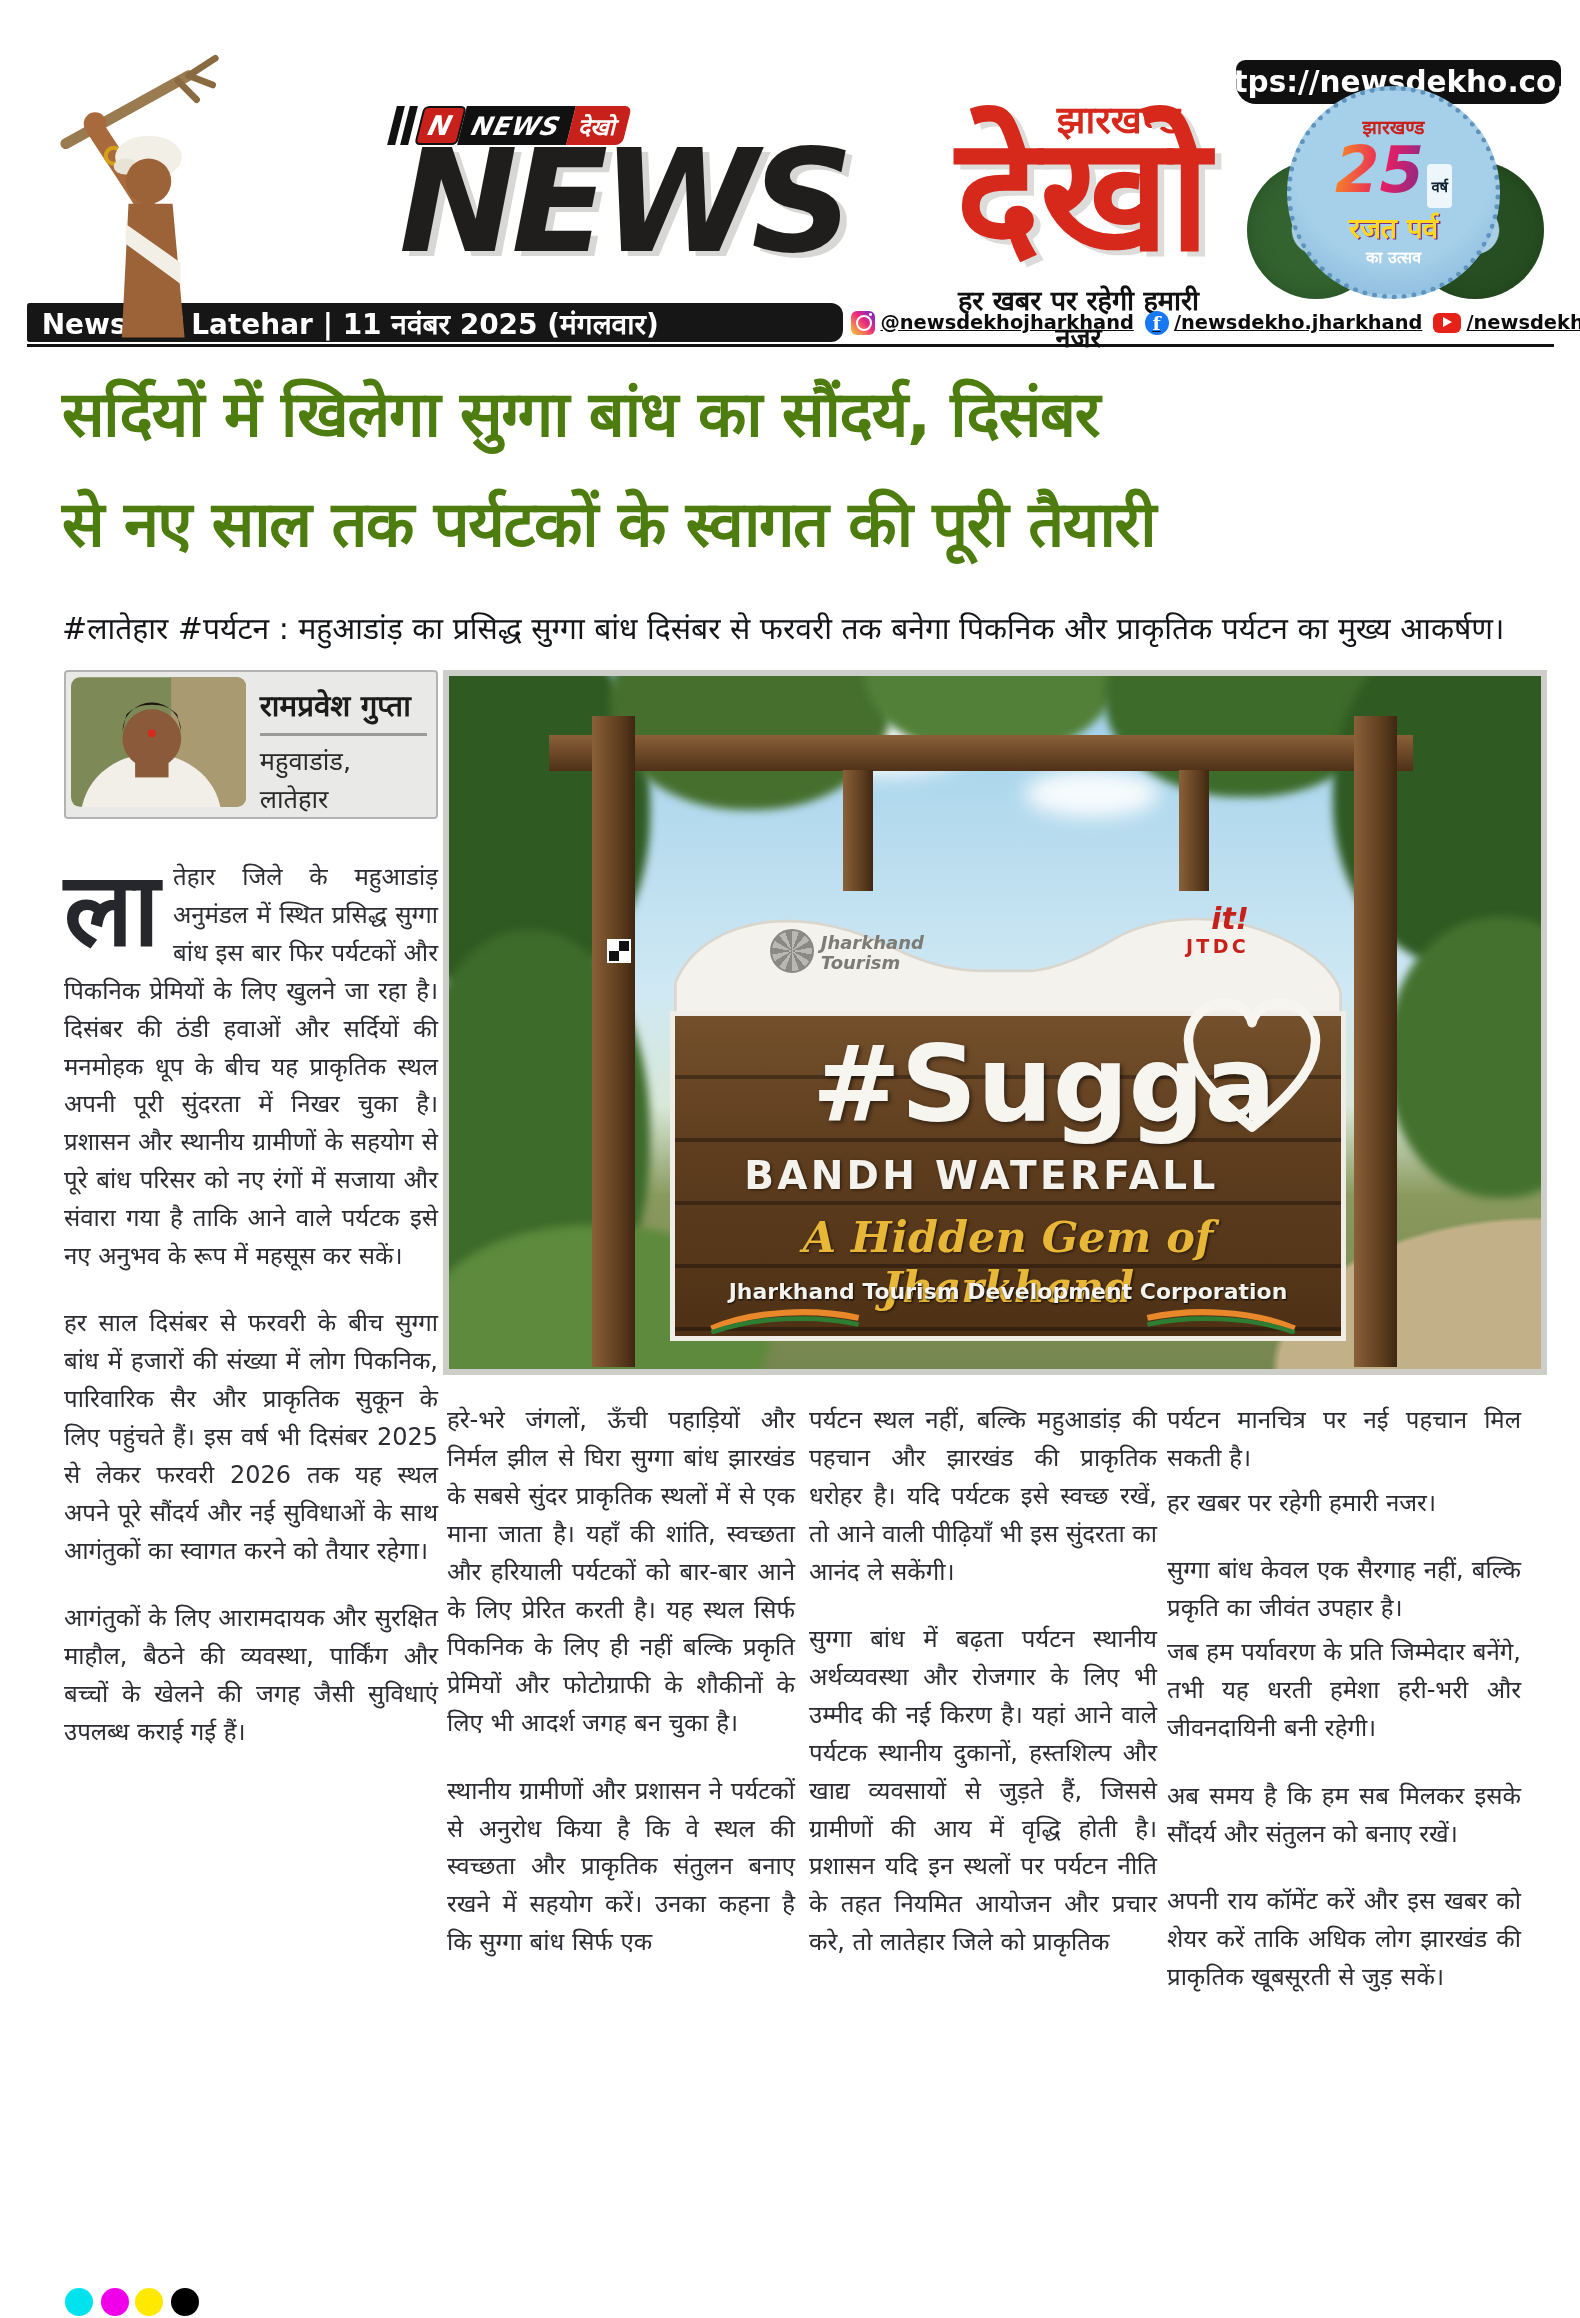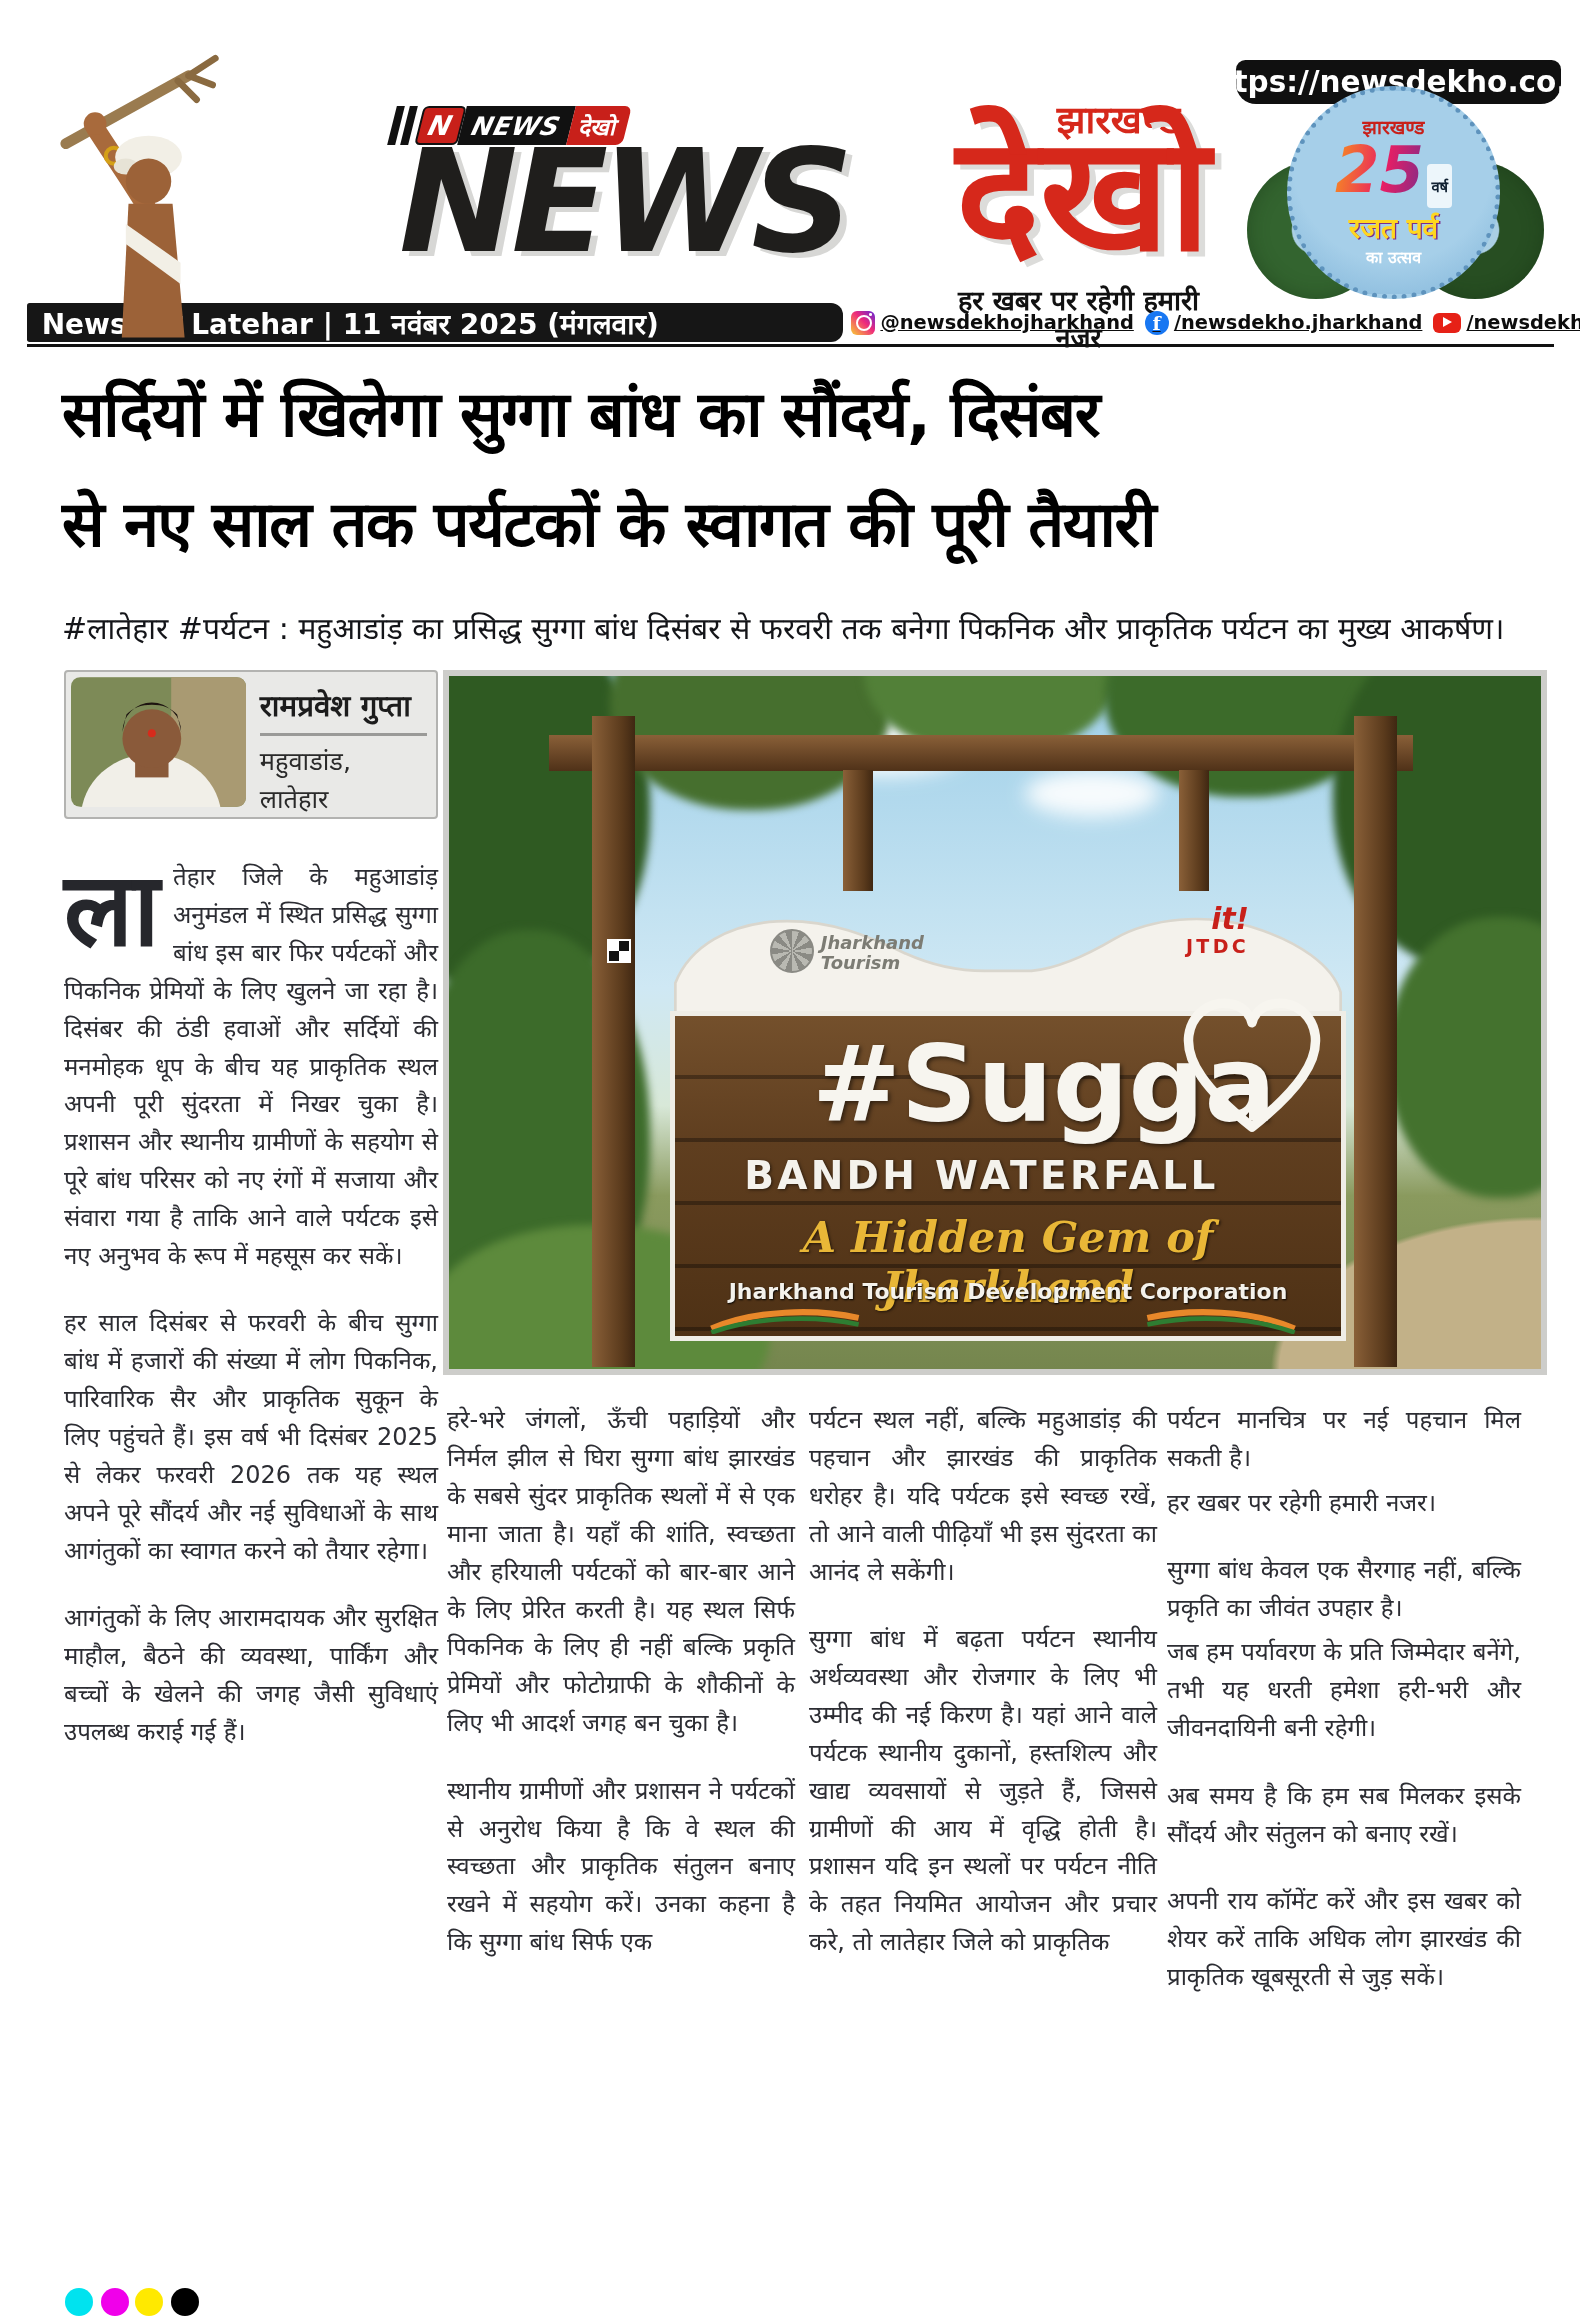--- a/index.html
+++ b/index.html
@@ -55,21 +55,21 @@
   .ig:before{content:"";position:absolute;left:4.7px;top:4.7px;width:12px;height:12px;border:2px solid #fff;border-radius:50%;}
   .ig:after{content:"";position:absolute;right:3.3px;top:2.7px;width:2.7px;height:2.7px;background:#fff;border-radius:50%;}
   .fb{width:24px;height:24px;border-radius:50%;background:#1877f2;color:#fff;display:flex;align-items:center;
       justify-content:center;font-size:19px;font-weight:bold;font-family:"DejaVu Serif",serif;}
   .yt{width:28px;height:20px;border-radius:6px;background:#e62117;position:relative;}
   .yt:before{content:"";position:absolute;left:10px;top:4.7px;border-left:9.4px solid #fff;border-top:5.4px solid transparent;border-bottom:5.4px solid transparent;}
   .rule{left:27px;top:344px;width:1527px;height:2.7px;background:#111;}
 
   
   .headline{left:62px;top:360px;width:1467px;font-size:63px;font-weight:800;line-height:1.74;
-            color:#000000;letter-spacing:-1.3px;}
+            color:#4d7c0f;letter-spacing:-1.3px;}
   .subhead{left:62px;top:607px;width:1467px;font-size:30px;font-weight:normal;color:#141519;}
 
   
   .rep-card{left:64px;top:670px;width:374px;height:149px;background:#e9e9e7;border:2.7px solid #b3b3b1;
             border-radius:4px;box-sizing:border-box;display:flex;overflow:hidden;}
   .rep-photo{margin:5.4px;width:175px;height:130px;border-radius:9.4px;overflow:hidden;flex:none;}
   .rep-text{padding:12px 6.7px 0 8px;}
   .rep-name{font-size:29.5px;font-weight:bold;color:#1c1c1c;}
   .rep-divider{width:167px;height:2.7px;background:#9a9a98;margin:8px 0 6.7px 0;}
   .rep-loc{font-size:25.4px;color:#2a2a2a;line-height:1.5;}

